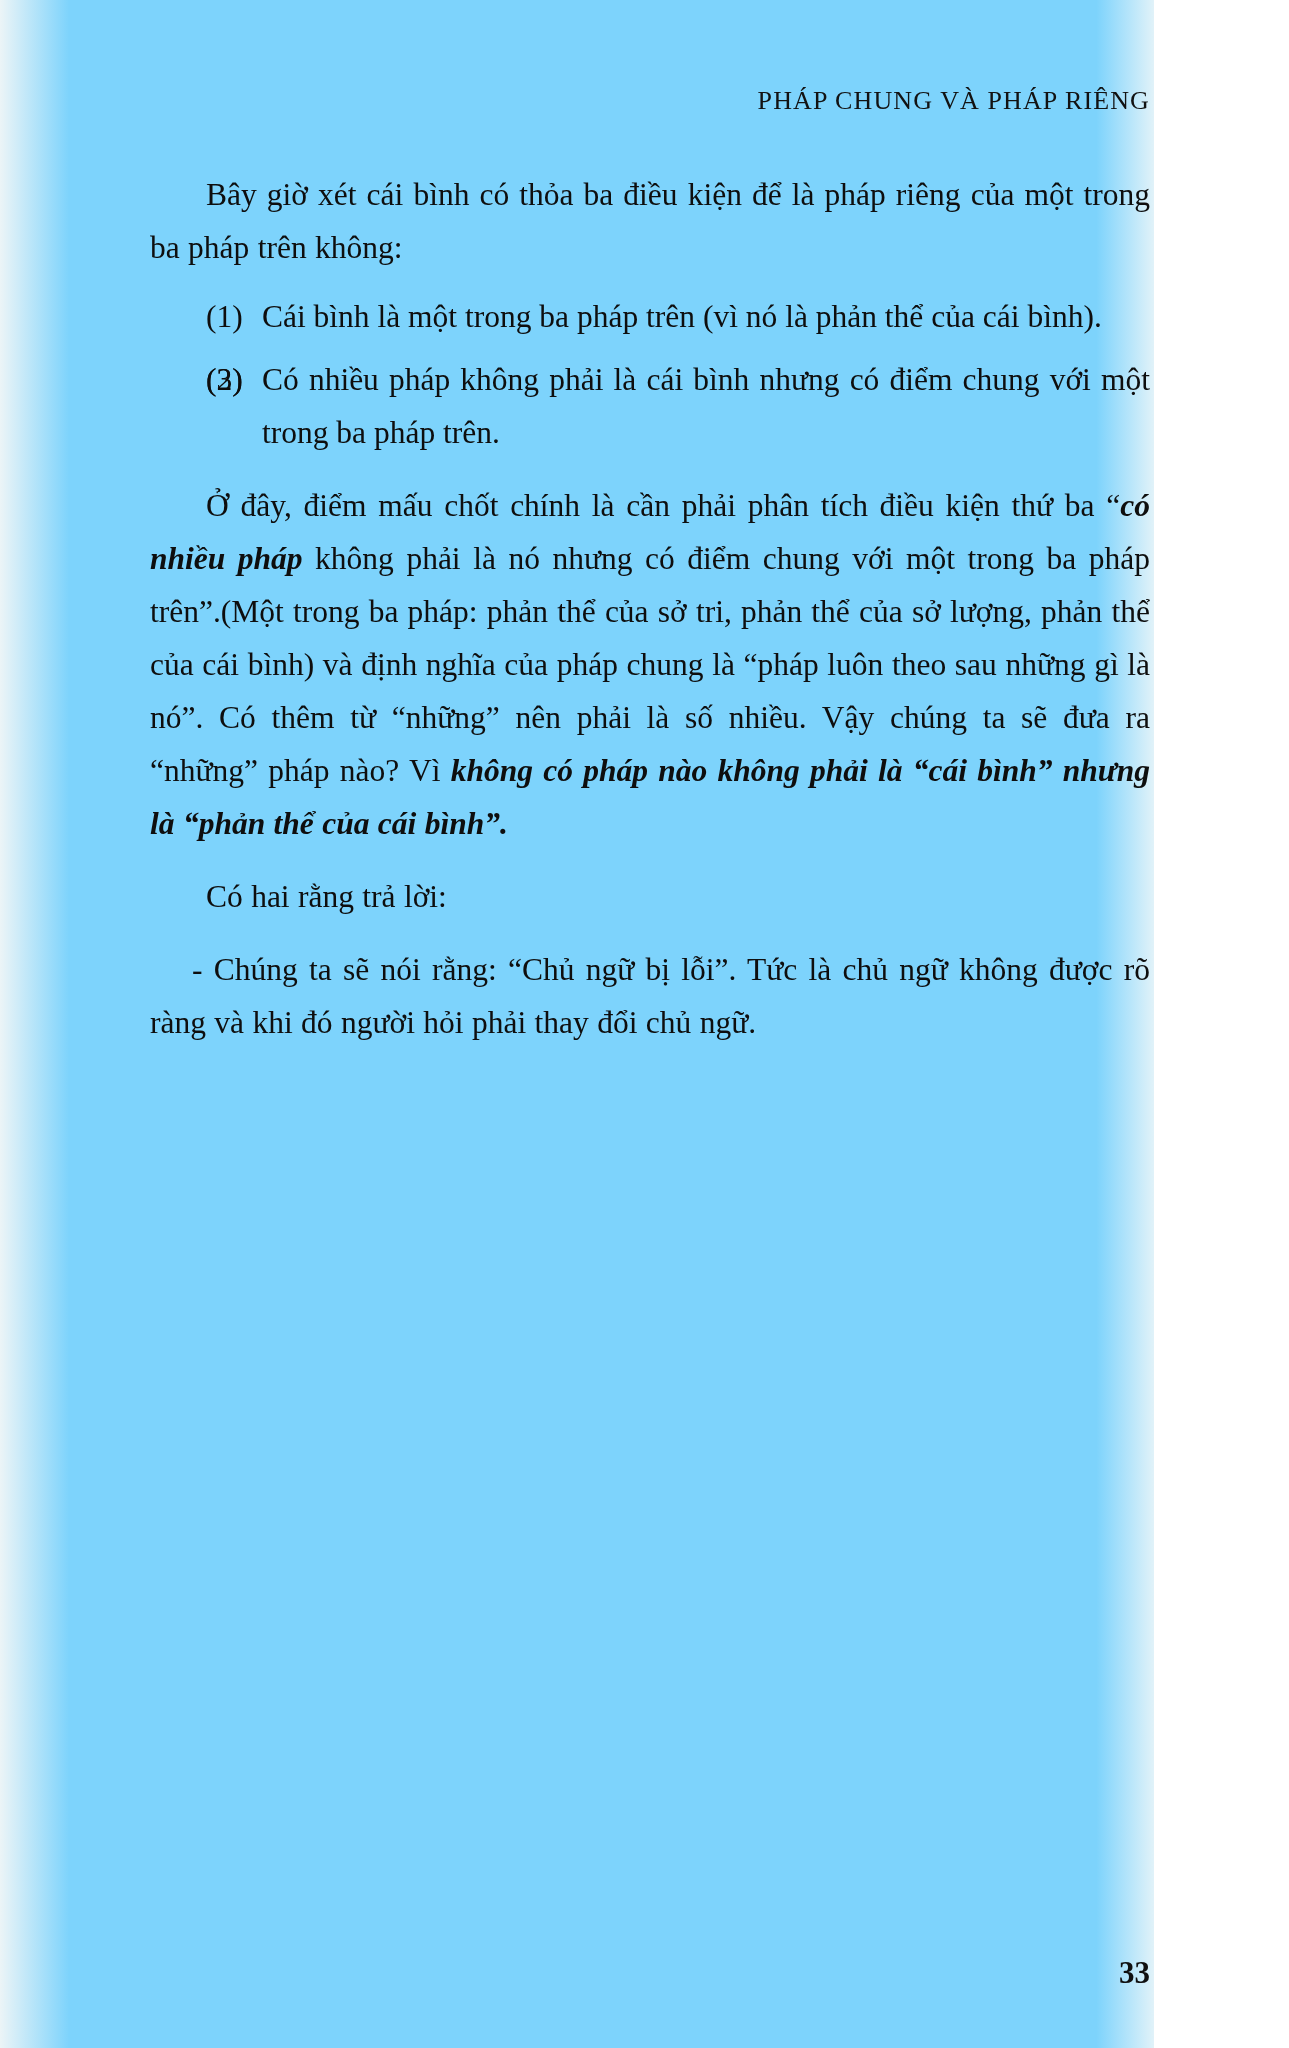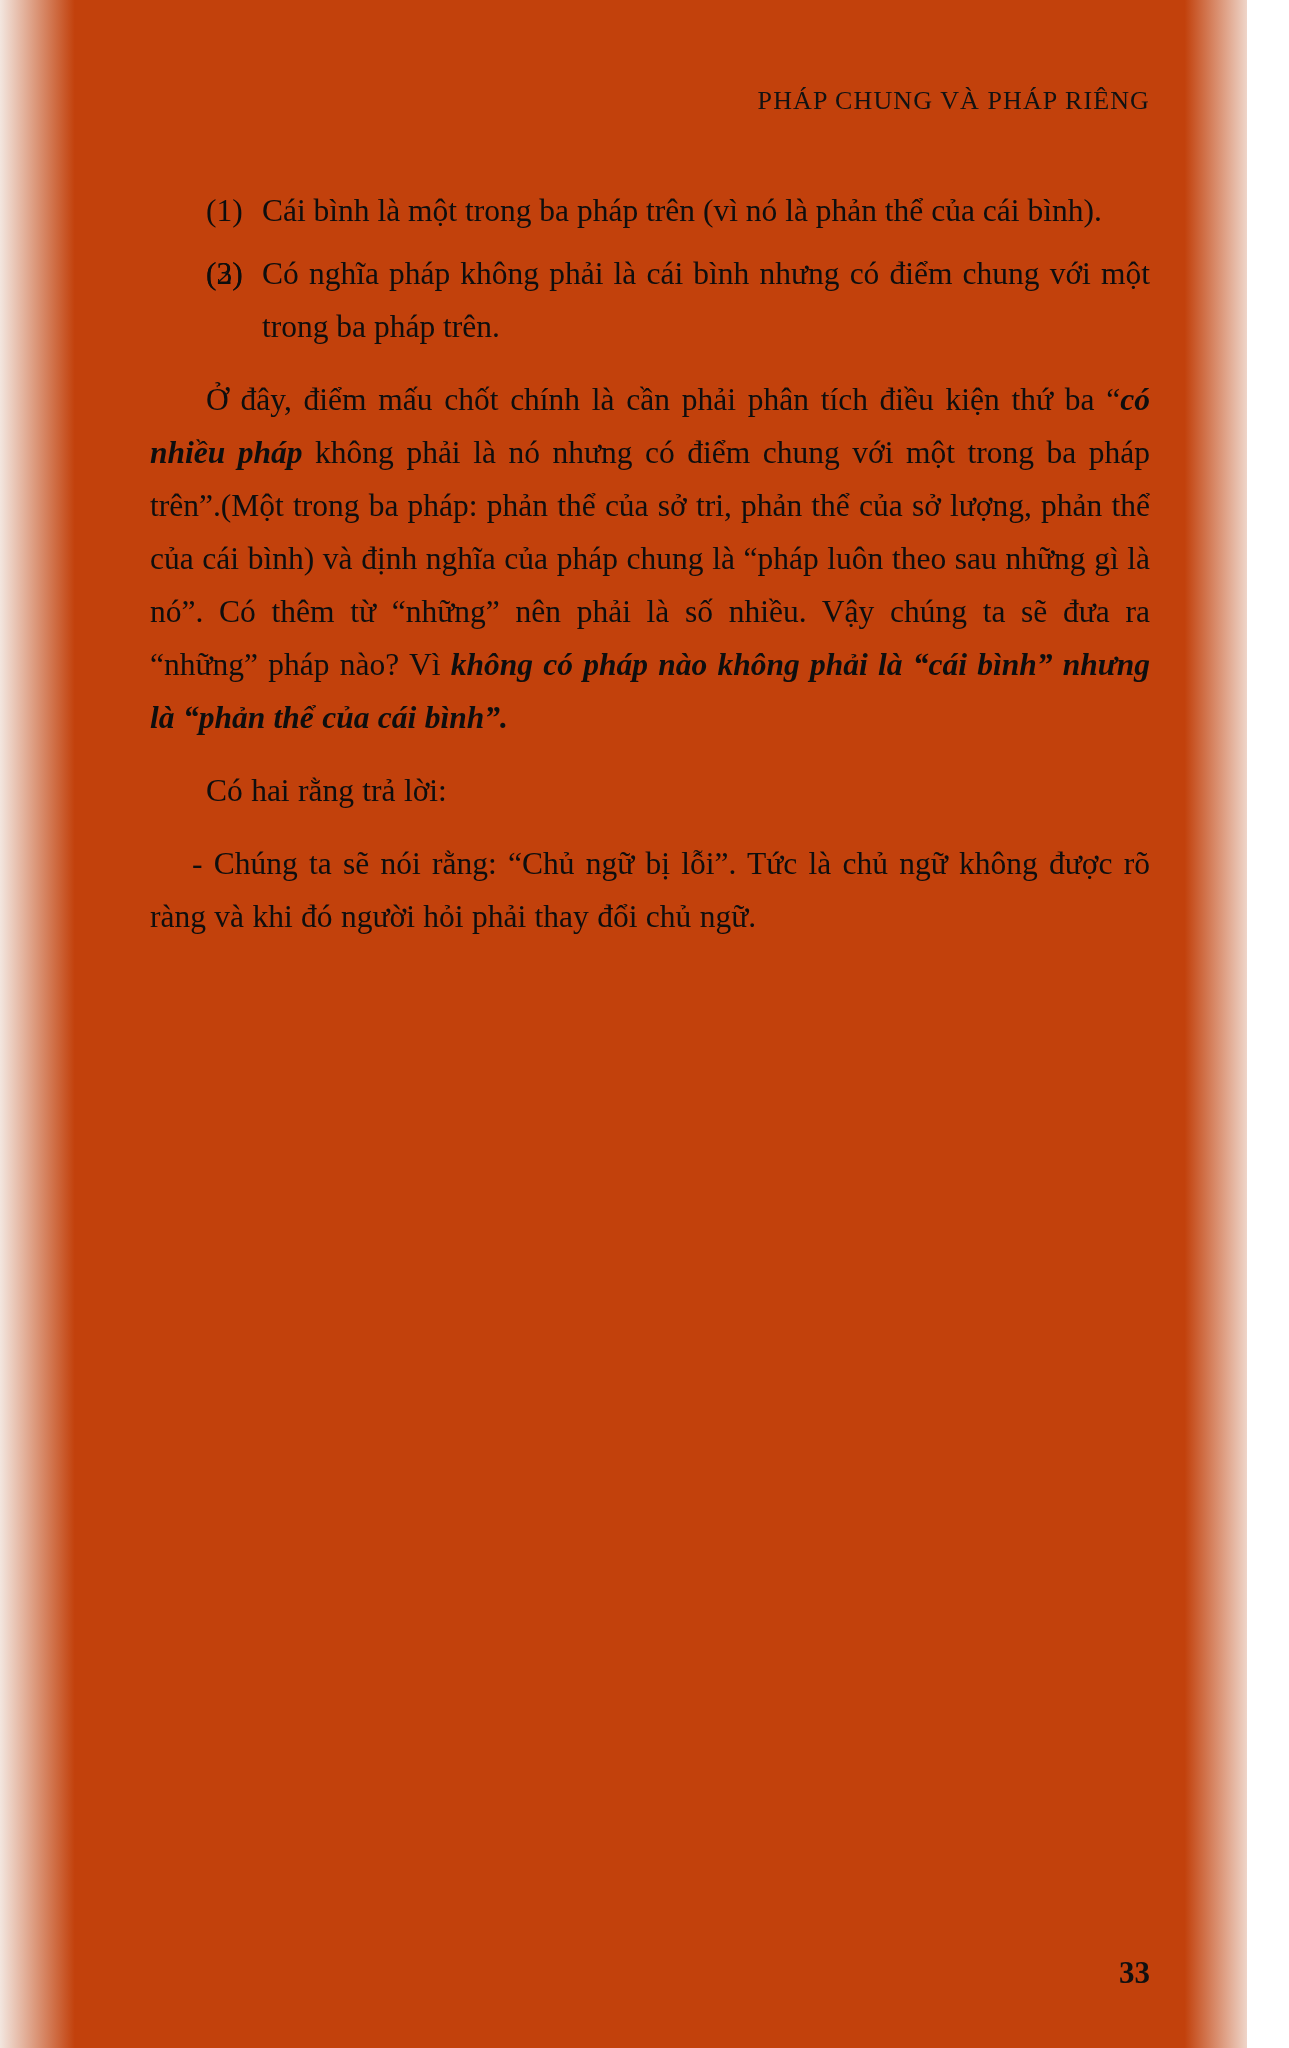--- a/index.html
+++ b/index.html
@@ -6,23 +6,23 @@
     margin: 0;
     padding: 0;
     background: #ffffff;
   }
   body {
     font-family: "Liberation Serif", "DejaVu Serif", serif;
     color: #111111;
   }
   .page {
     position: relative;
-    width: 1247px;
+    width: 1154px;
     height: 2048px;
-    background: #c2410c;
+    background: #7dd3fc;
     overflow: hidden;
     box-sizing: border-box;
   }
   
   .paper-tint {
     position: absolute;
     inset: 0;
     background:
       linear-gradient(90deg, rgba(248,248,246,0.9) 0%, rgba(255,255,255,0) 6%),
       linear-gradient(270deg, rgba(250,250,248,0.8) 0%, rgba(255,255,255,0) 5%);
@@ -113,30 +113,31 @@
 
 <div class="page">
   <div class="paper-tint"></div>
 
   <div class="content">
 
     <div class="running-head">PHÁP CHUNG VÀ PHÁP RIÊNG</div>
 
     <div class="body-block">
 
+      <p class="para">Bây giờ xét cái bình có thỏa ba điều kiện để là pháp riêng của một trong ba pháp trên không:</p>
 
       <ul class="num-list">
         <li>
           <span class="marker">(1)</span><span>Cái bình là một trong ba pháp trên (vì nó là phản thể của cái bình).</span>
         </li>
         <li>
           <span class="marker">(2)</span>
         </li>
         <li>
-          <span class="marker">(3)</span><span>Có nghĩa pháp không phải là cái bình nhưng có điểm chung với một trong ba pháp trên.</span>
+          <span class="marker">(3)</span><span>Có nhiều pháp không phải là cái bình nhưng có điểm chung với một trong ba pháp trên.</span>
         </li>
       </ul>
 
 
       <p class="para gap-before"><span>Ở đây, điểm mấu chốt chính là cần phải phân tích điều kiện thứ ba “</span><span class="bi">có nhiều pháp</span><span> không phải là nó nhưng có điểm chung với một trong ba pháp trên”.(Một trong ba pháp: phản thể của sở tri, phản thể của sở lượng, phản thể của cái bình) và định nghĩa của pháp chung là “pháp luôn theo sau </span><span class="b">những</span><span> gì là nó”. Có thêm từ “</span><span class="b">những</span><span>” nên phải là số nhiều. Vậy chúng ta sẽ đưa ra “</span><span class="b">những</span><span>” pháp nào? </span><span class="b">Vì</span><span class="bi"> không có pháp nào không phải là “cái bình” nhưng là “phản thể của cái bình”.</span></p>
 
       <p class="para gap-before">Có hai rằng trả lời:</p>
 
       <p class="para dash-item gap-before">- Chúng ta sẽ nói rằng: “Chủ ngữ bị lỗi”. Tức là chủ ngữ không được rõ ràng và khi đó người hỏi phải thay đổi chủ ngữ.</p>
 

